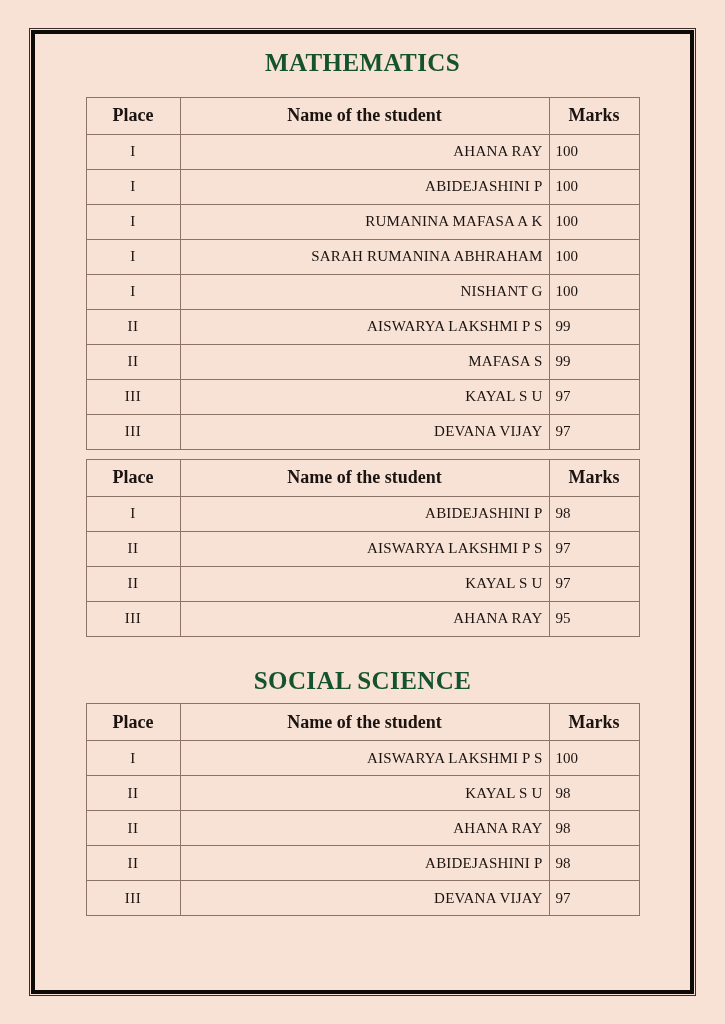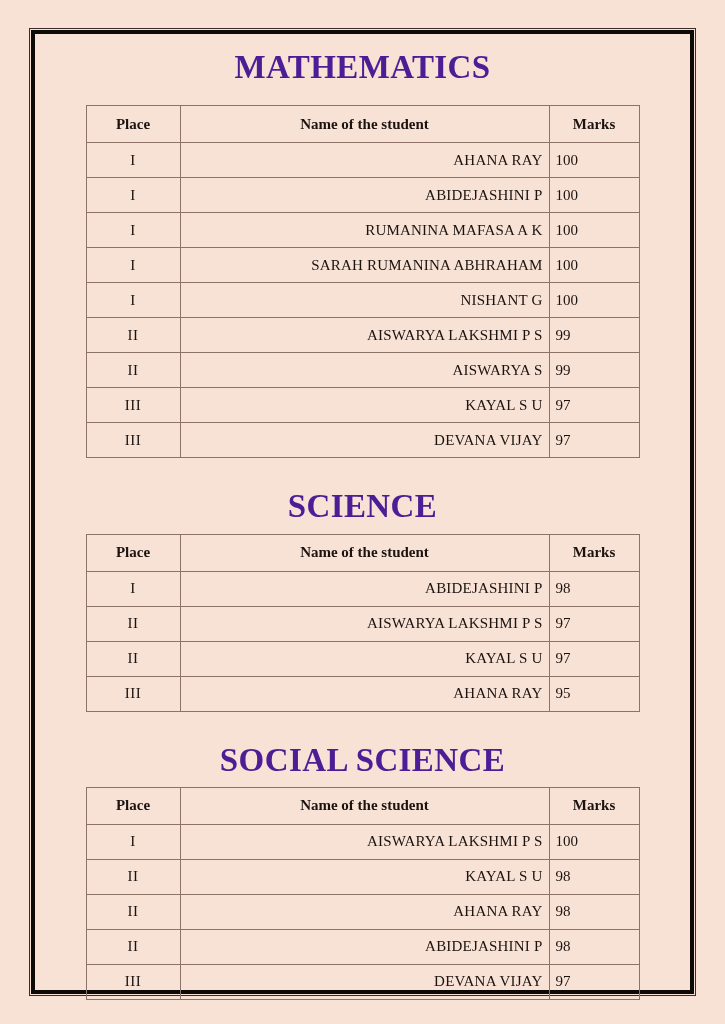--- a/index.html
+++ b/index.html
@@ -48,23 +48,23 @@
     top: 36px;
     width: 645px;
     height: 952px;
     box-sizing: border-box;
   }
 
   
   .section-title {
     text-align: center;
     font-weight: bold;
-    font-size: 33px;
+    font-size: 25px;
     letter-spacing: 0.4px;
-    color: #4c1d95;
+    color: #14532d;
     margin: 0;
     line-height: 1.1;
   }
   .sec-math .section-title { padding-top: 13px; }
   .sec-sci .section-title  { padding-top: 30px; }
   .sec-soc .section-title  { padding-top: 30px; text-align: center; }
 
   
   .marks-table {
     border-collapse: collapse;
@@ -79,21 +79,21 @@
 
   .marks-table th,
   .marks-table td {
     border: 1px solid #8d7268;
     font-size: 15px;
     color: #1a1310;
     background: transparent;
   }
   .marks-table th {
     font-weight: bold;
-    font-size: 15px;
+    font-size: 18px;
     text-align: center;
     height: 36px;
     padding: 0 6px;
   }
   .marks-table td {
     height: 34px;
     padding: 0 6px;
   }
   .col-place { width: 94px; }
   .col-name  { width: 369px; }
@@ -154,39 +154,38 @@
             <td class="cell-name">NISHANT G</td>
             <td class="cell-marks">100</td>
           </tr>
           <tr>
             <td class="cell-place">II</td>
             <td class="cell-name">AISWARYA LAKSHMI P S</td>
             <td class="cell-marks">99</td>
           </tr>
           <tr>
             <td class="cell-place">II</td>
-            <td class="cell-name">AISWARYA S</td>
+            <td class="cell-name">MAFASA S</td>
             <td class="cell-marks">99</td>
           </tr>
           <tr>
             <td class="cell-place">III</td>
             <td class="cell-name">KAYAL S U</td>
             <td class="cell-marks">97</td>
           </tr>
           <tr>
             <td class="cell-place">III</td>
             <td class="cell-name">DEVANA VIJAY</td>
             <td class="cell-marks">97</td>
           </tr>
         </tbody>
       </table>
     </section>
 
     <section class="sec-sci">
-      <h2 class="section-title">SCIENCE</h2>
       <table class="marks-table">
         <colgroup>
           <col class="col-place">
             <col class="col-name">
             <col class="col-marks">
         </colgroup>
         <thead>
           <tr>
             <th>Place</th>
             <th>Name of the student</th>

